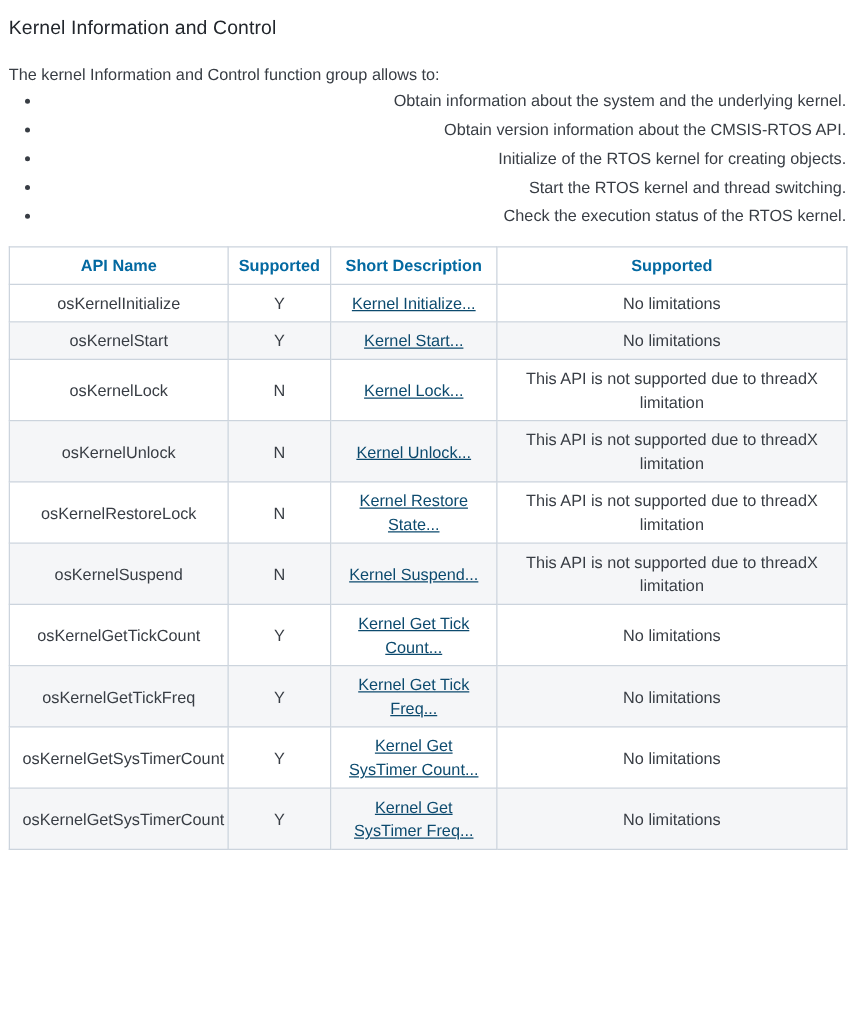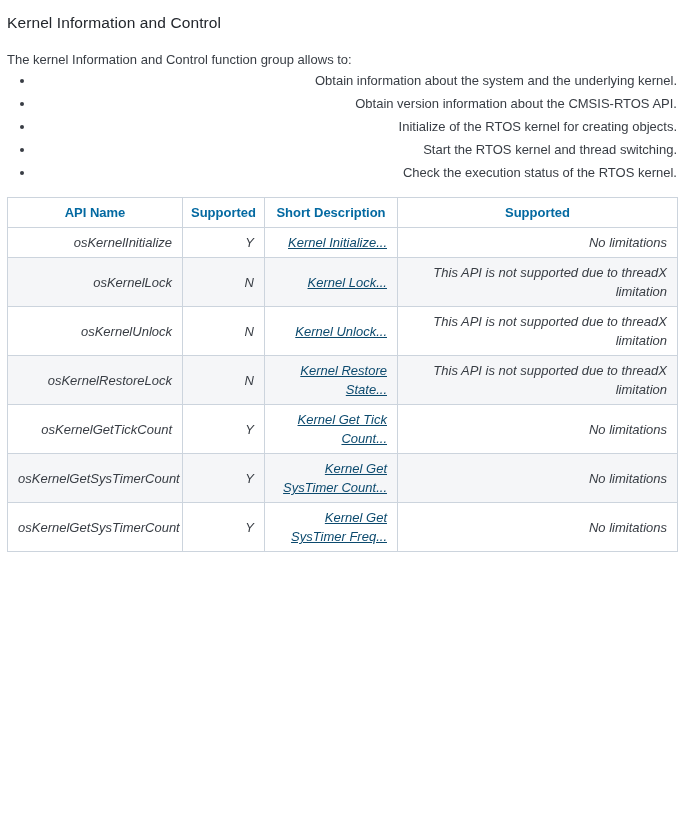--- a/index.html
+++ b/index.html
@@ -53,22 +53,21 @@
   }
   table.api-table th {
     background: #ffffff;
     font-weight: 700;
     color: #0369a1;
     text-align: center;
     padding: 5px 8px;
   }
   table.api-table td {
     padding: 5px 10px;
-    text-align: right;
-    font-style: italic;
+    text-align: center;
   }
   tbody tr:nth-child(even) {
     background: #f5f6f8;
   }
   tbody tr:nth-child(odd) {
     background: #ffffff;
   }
   a.desc-link {
     color: #0c4a6e;
     text-decoration: underline;
@@ -110,41 +109,59 @@
     </tr>
   </thead>
   <tbody>
     <tr>
       <td>osKernelInitialize</td>
       <td>Y</td>
       <td><a class="desc-link" href="#">Kernel Initialize...</a></td>
       <td>No limitations</td>
     </tr>
     <tr>
+      <td>osKernelStart</td>
+      <td>Y</td>
+      <td><a class="desc-link" href="#">Kernel Start...</a></td>
+      <td>No limitations</td>
+    </tr>
+    <tr>
       <td>osKernelLock</td>
       <td>N</td>
       <td><a class="desc-link" href="#">Kernel Lock...</a></td>
       <td>This API is not supported due to threadX limitation</td>
     </tr>
     <tr>
       <td>osKernelUnlock</td>
       <td>N</td>
       <td><a class="desc-link" href="#">Kernel Unlock...</a></td>
       <td>This API is not supported due to threadX limitation</td>
     </tr>
     <tr>
       <td>osKernelRestoreLock</td>
       <td>N</td>
       <td><a class="desc-link" href="#">Kernel Restore State...</a></td>
       <td>This API is not supported due to threadX limitation</td>
     </tr>
     <tr>
+      <td>osKernelSuspend</td>
+      <td>N</td>
+      <td><a class="desc-link" href="#">Kernel Suspend...</a></td>
+      <td>This API is not supported due to threadX limitation</td>
+    </tr>
+    <tr>
       <td>osKernelGetTickCount</td>
       <td>Y</td>
       <td><a class="desc-link" href="#">Kernel Get Tick Count...</a></td>
+      <td>No limitations</td>
+    </tr>
+    <tr>
+      <td>osKernelGetTickFreq</td>
+      <td>Y</td>
+      <td><a class="desc-link" href="#">Kernel Get Tick Freq...</a></td>
       <td>No limitations</td>
     </tr>
     <tr>
       <td>osKernelGetSysTimerCount</td>
       <td>Y</td>
       <td><a class="desc-link" href="#">Kernel Get SysTimer Count...</a></td>
       <td>No limitations</td>
     </tr>
     <tr>
       <td>osKernelGetSysTimerCount</td>

